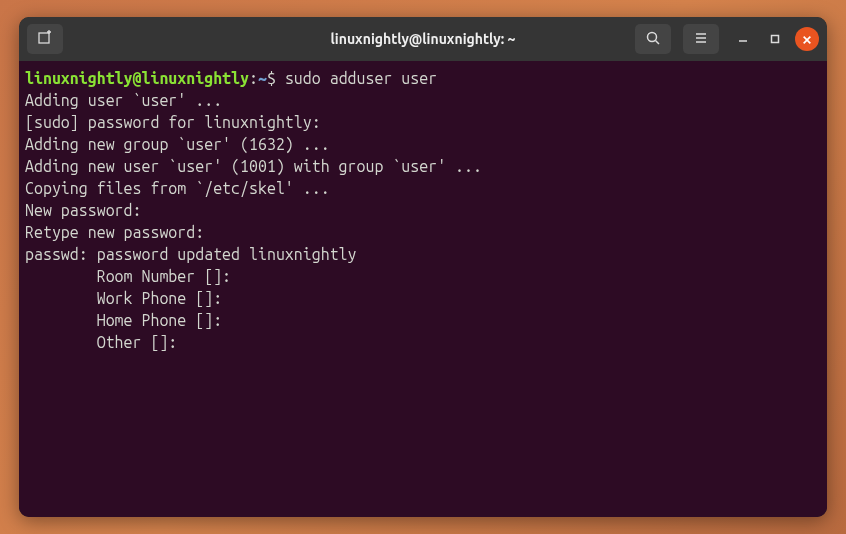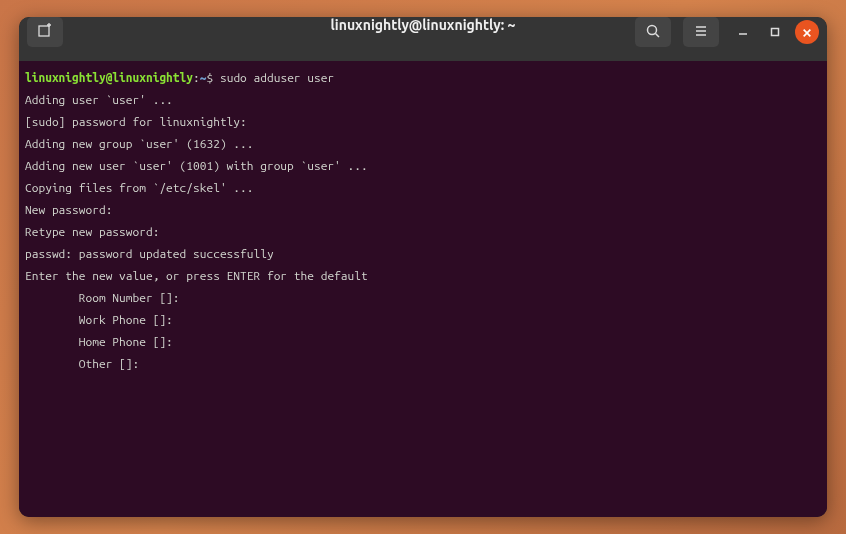--- a/index.html
+++ b/index.html
@@ -24,21 +24,21 @@
       border-radius: 10px;
       box-shadow: 0 4px 20px rgba(0,0,0,0.4);
       display: flex;
       flex-direction: column;
       overflow: hidden;
     }
     .titlebar {
       height: 44px;
       background: #353535;
       display: flex;
-      align-items: flex-start;
+      align-items: center;
       padding: 0 8px;
       border-radius: 10px 10px 0 0;
       position: relative;
     }
     .tb-left {
       display: flex;
       align-items: center;
     }
     .tb-btn {
       width: 36px;
@@ -97,21 +97,21 @@
     .wc-close svg {
       width: 10px;
       height: 10px;
       stroke: #ffffff;
       stroke-width: 2;
     }
     .terminal-body {
       flex: 1;
       background: #2d0b24;
       padding: 6px 6px 6px 6px;
-      font-size: 12px;
+      font-size: 16px;
       line-height: 22px;
       color: #d3d7cf;
       overflow-y: auto;
       position: relative;
     }
     .terminal-body::-webkit-scrollbar {
       width: 10px;
     }
     .terminal-body::-webkit-scrollbar-track {
       background: #2d0b24;
@@ -203,20 +203,19 @@
 
   <div class="terminal-body">
     <div class="line"><span class="prompt-user">linuxnightly@linuxnightly</span><span class="prompt-colon">:</span><span class="prompt-path">~</span><span class="prompt-dollar">$ </span><span class="cmd">sudo adduser user</span></div>
     <div class="line">Adding user `user' ...</div>
     <div class="line">[sudo] password for linuxnightly:</div>
     <div class="line">Adding new group `user' (1632) ...</div>
     <div class="line">Adding new user `user' (1001) with group `user' ...</div>
     <div class="line">Copying files from `/etc/skel' ...</div>
     <div class="line">New password:</div>
     <div class="line">Retype new password:</div>
-    <div class="line">passwd: password updated successfully</div>
-    <div class="line">Enter the new value, or press ENTER for the default</div>
+    <div class="line">passwd: password updated linuxnightly</div>
     <div class="line">        Room Number []:</div>
     <div class="line">        Work Phone []:</div>
     <div class="line">        Home Phone []:</div>
     <div class="line">        Other []:</div>
   </div>
 </div>
 
 </body></html>

